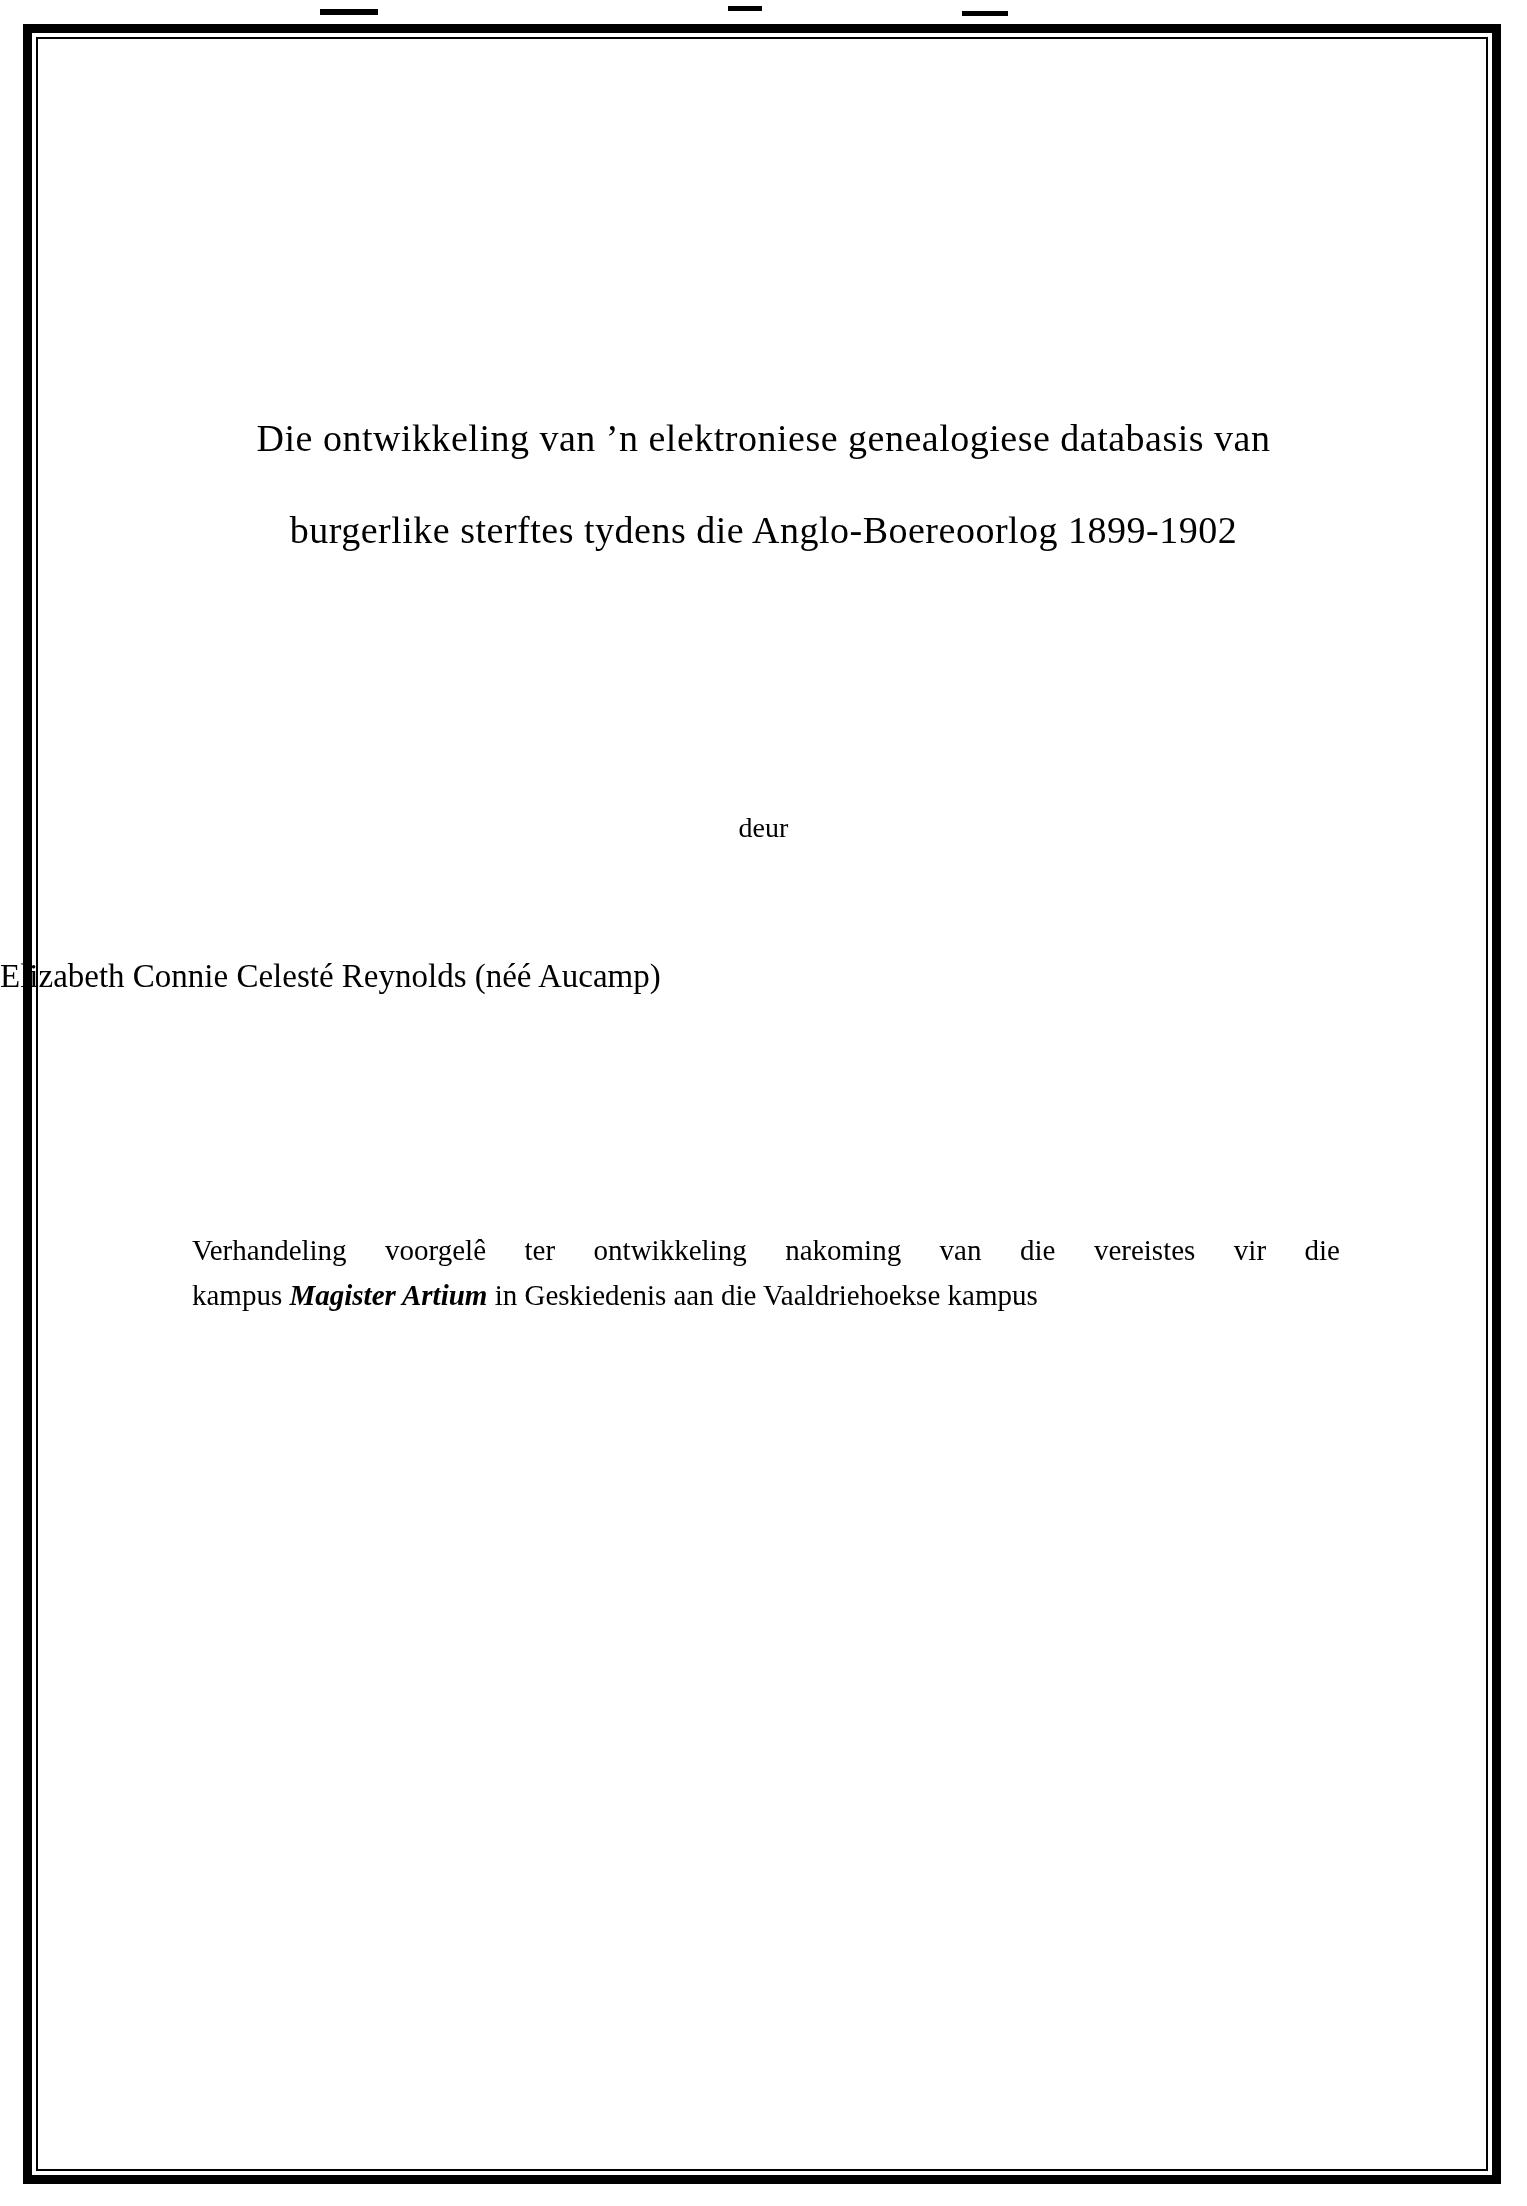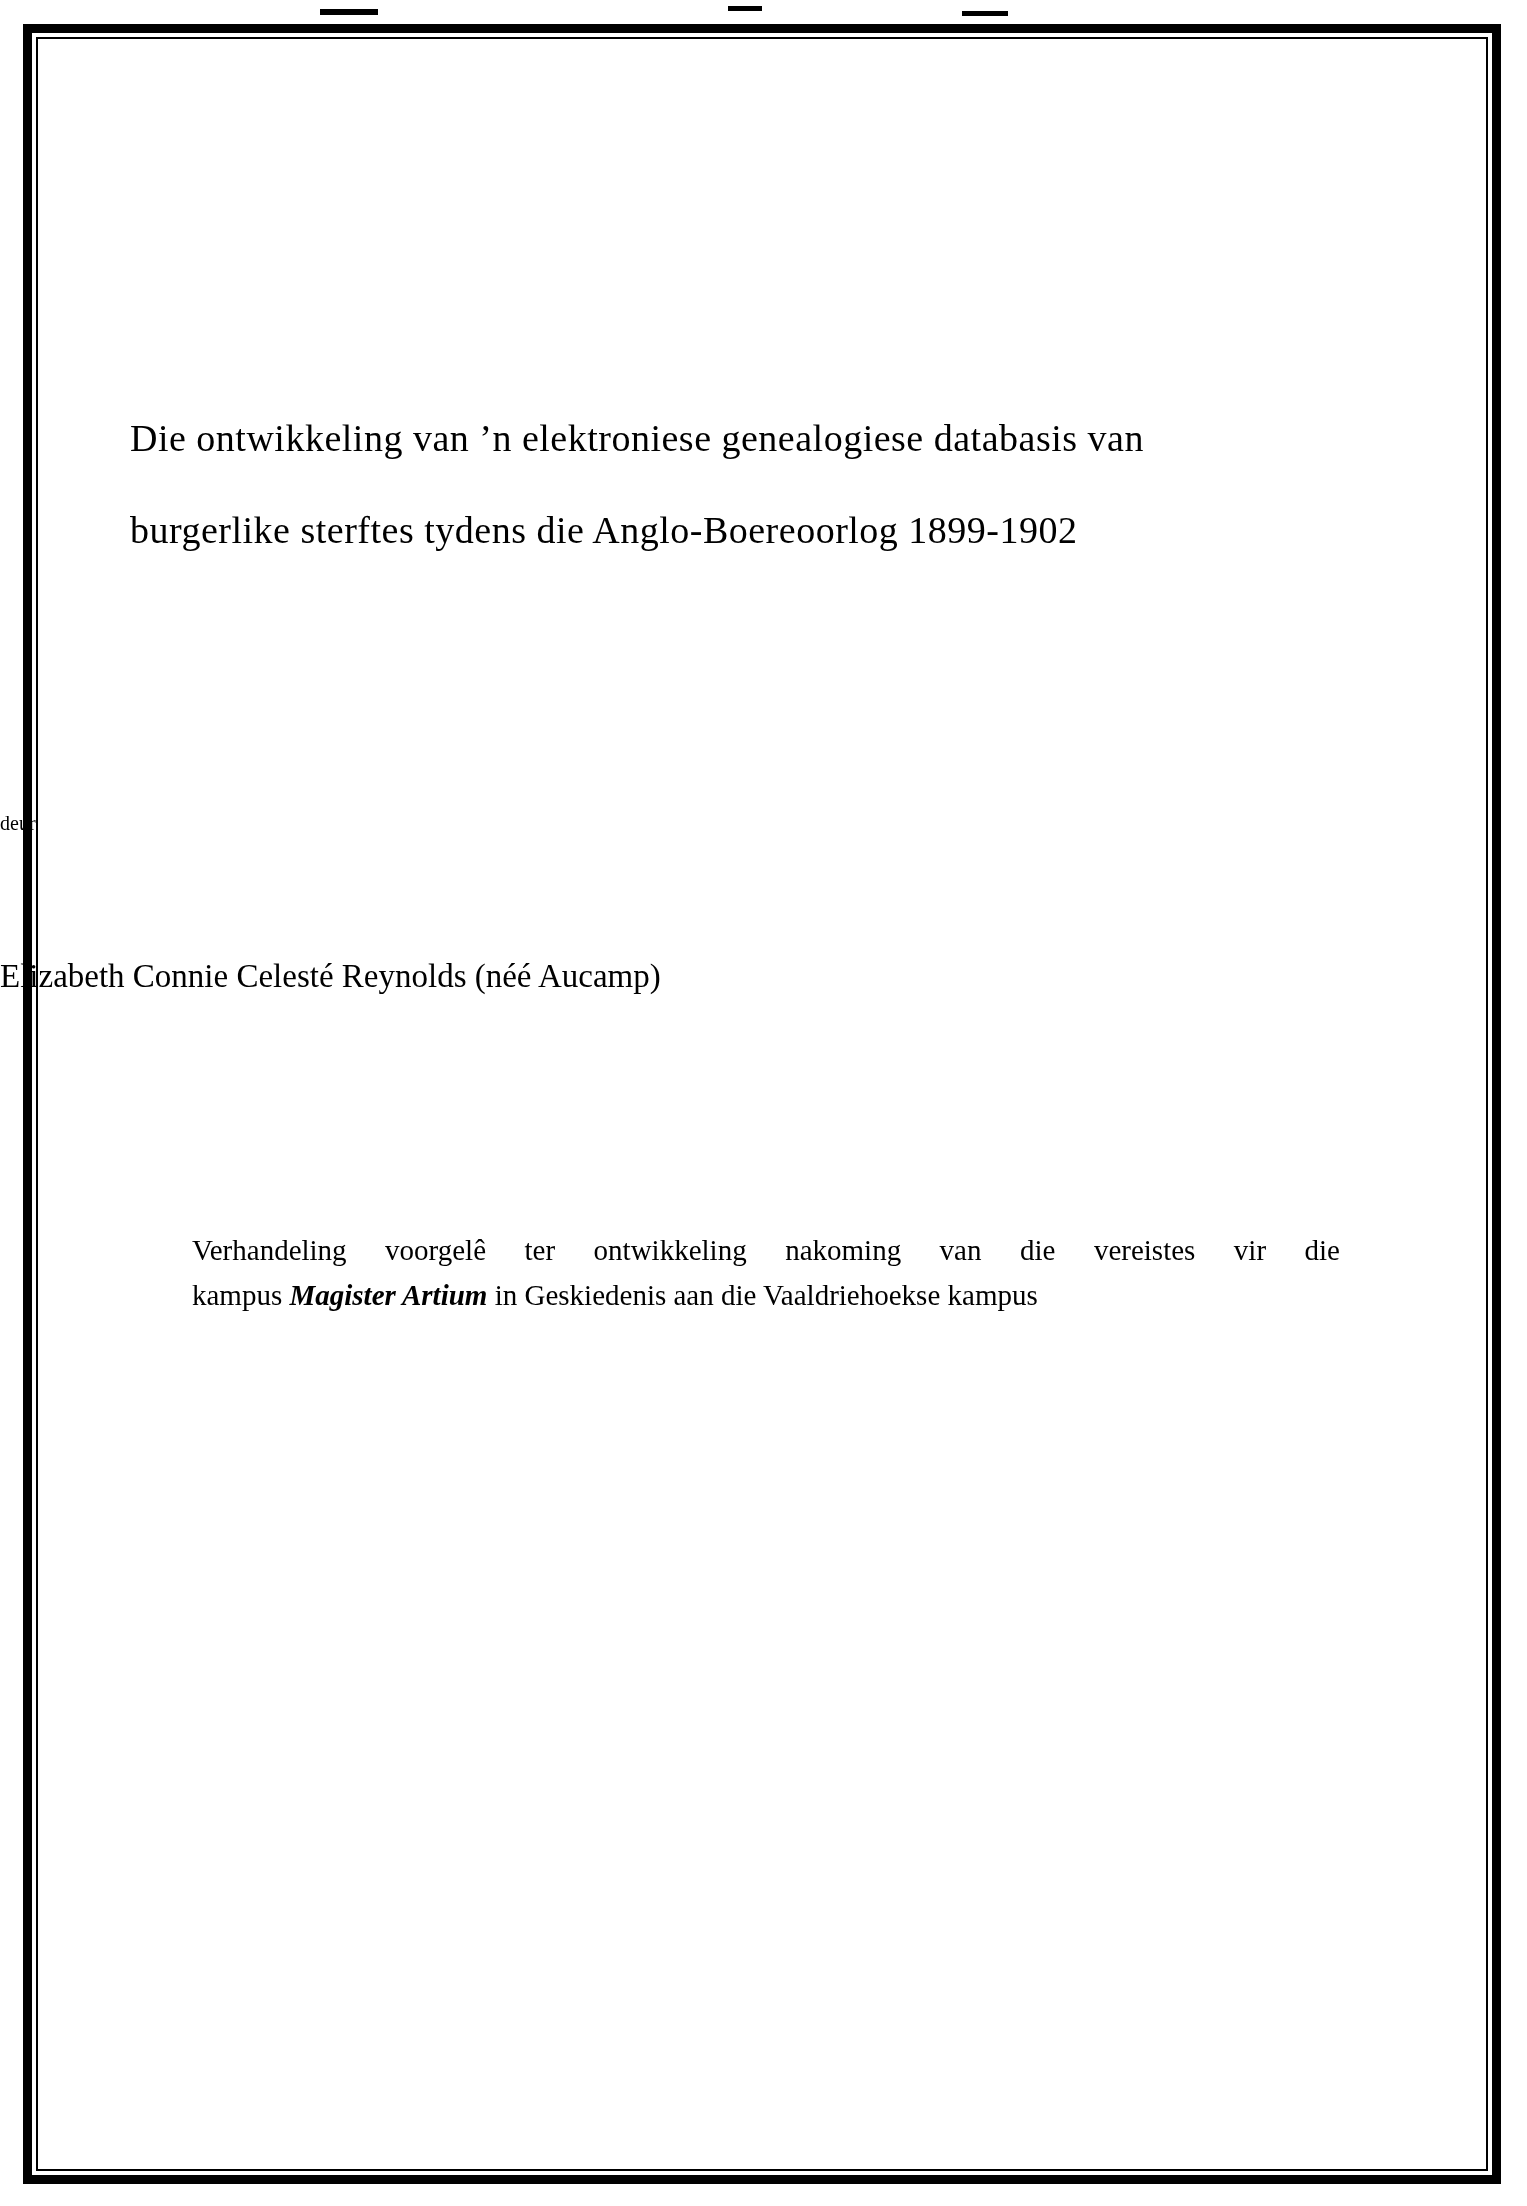--- a/index.html
+++ b/index.html
@@ -16,26 +16,26 @@
   .frame-inner{position:absolute;top:37px;left:36px;right:39px;bottom:35px;border:2px solid #000;}
   
   .speck{position:absolute;background:#000;}
   .speck.s1{left:320px;top:9px;width:58px;height:6px;}
   .speck.s2{left:728px;top:6px;width:34px;height:5px;}
   .speck.s3{left:962px;top:11px;width:46px;height:5px;}
   .speck.s4{left:590px;top:28px;width:90px;height:4px;}
 
   .title-block{
     position:absolute;top:392px;left:130px;right:130px;
-    text-align:left;font-size:38px;line-height:92px;
+    text-align:center;font-size:38px;line-height:92px;
     letter-spacing:.5px;
   }
   .byline{
     position:absolute;top:812px;left:0;right:0;
-    text-align:left;font-size:20px;
+    text-align:center;font-size:28px;
   }
   .author{
     position:absolute;top:958px;left:0;right:0;
     text-align:left;font-size:33px;
   }
   .statement{
     position:absolute;top:1228px;left:192px;width:1148px;
     font-size:29px;line-height:45px;
   }
   .statement .just{text-align:justify;text-align-last:justify;}

